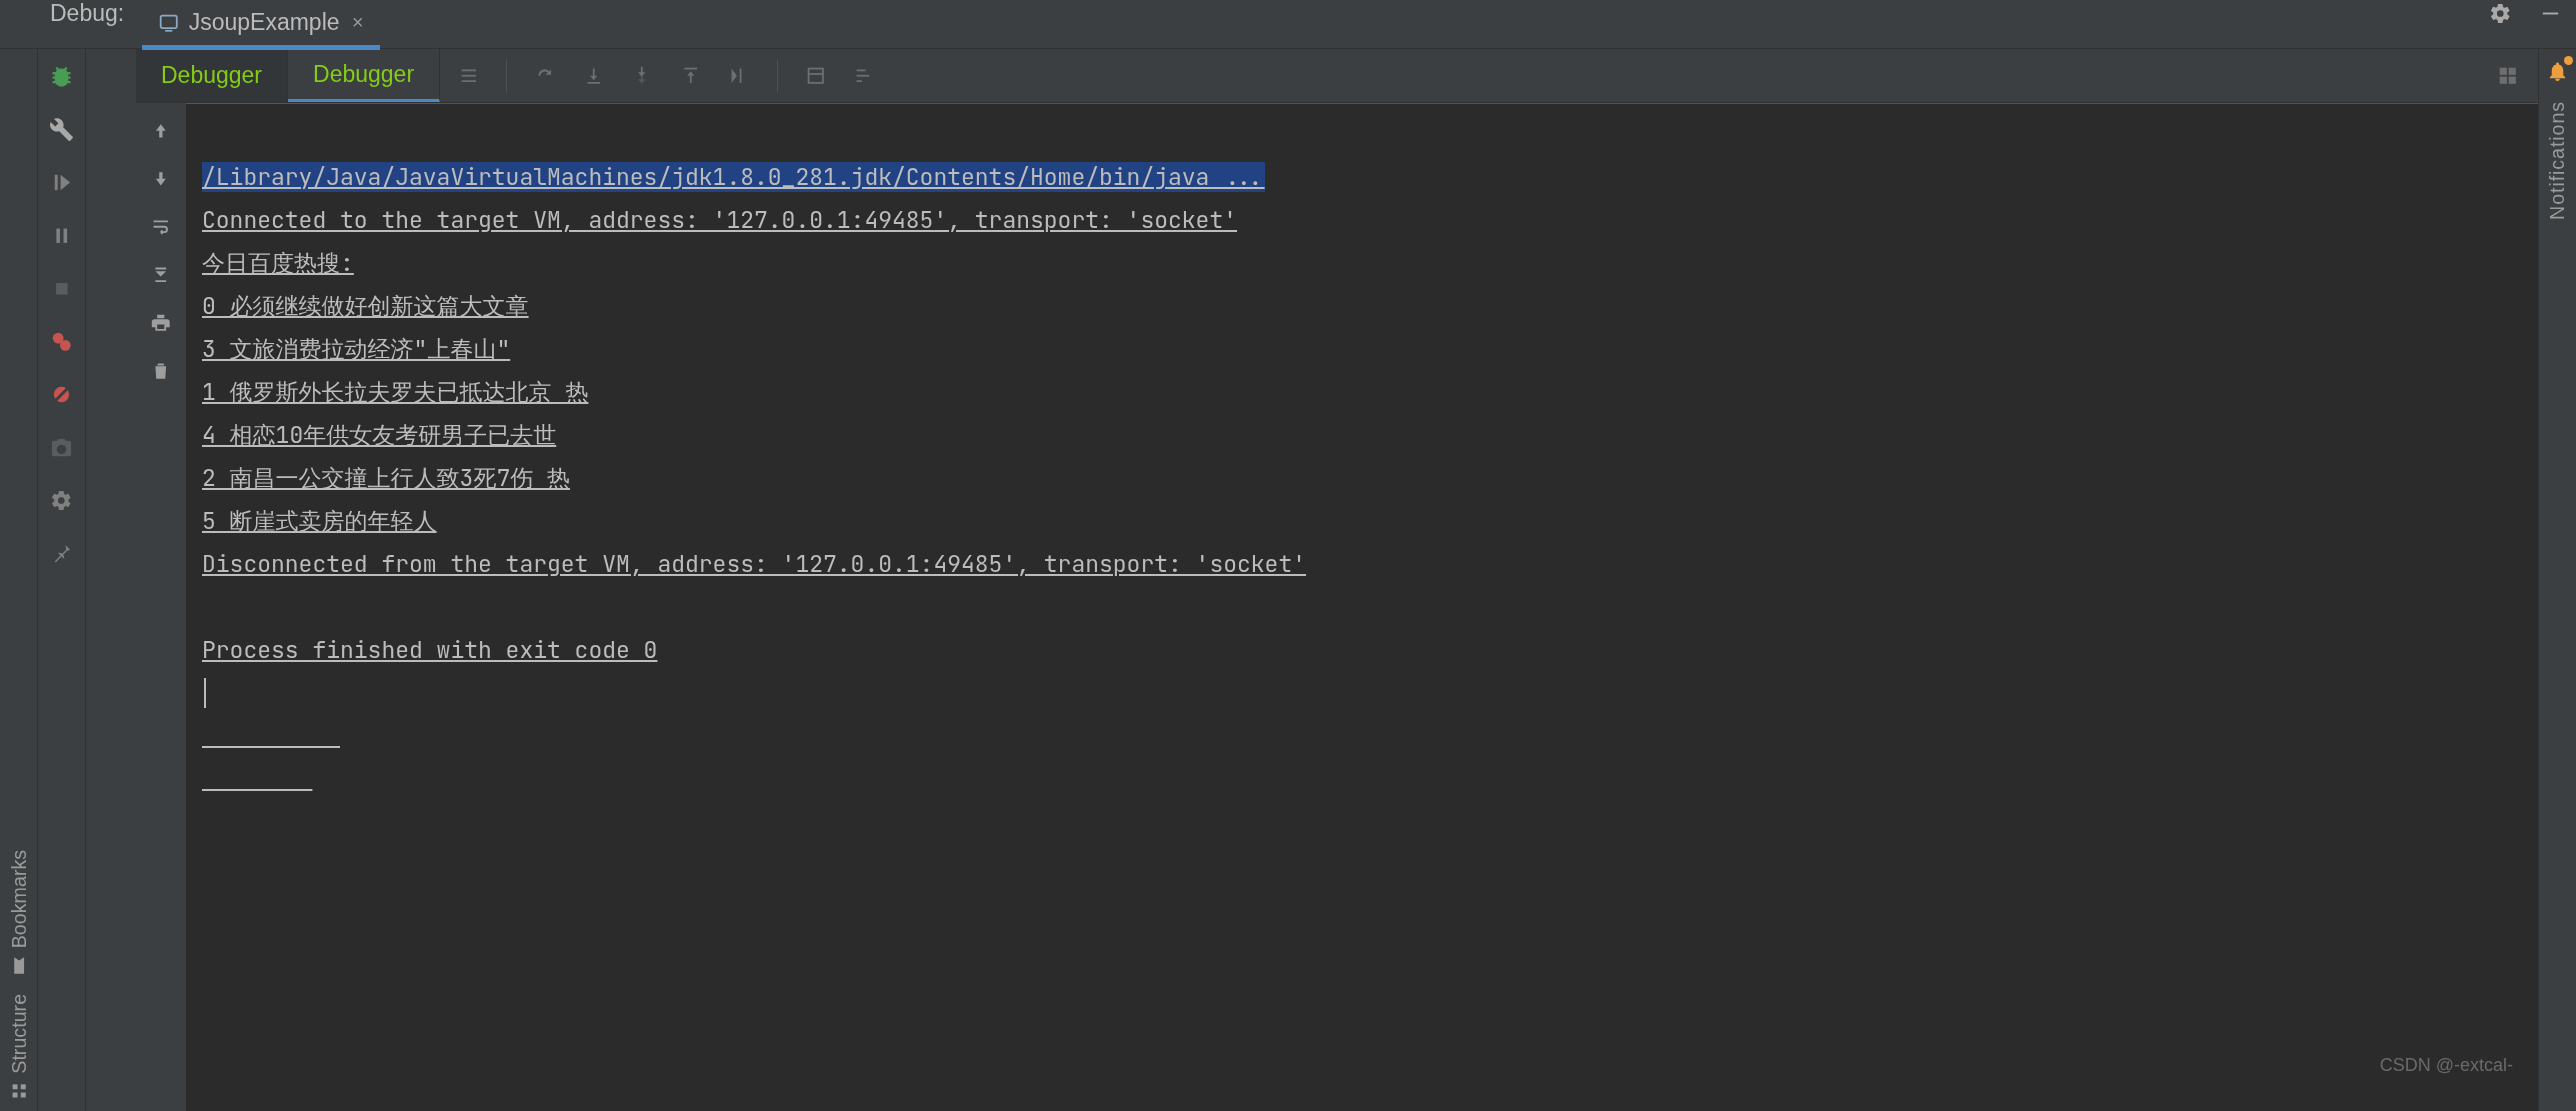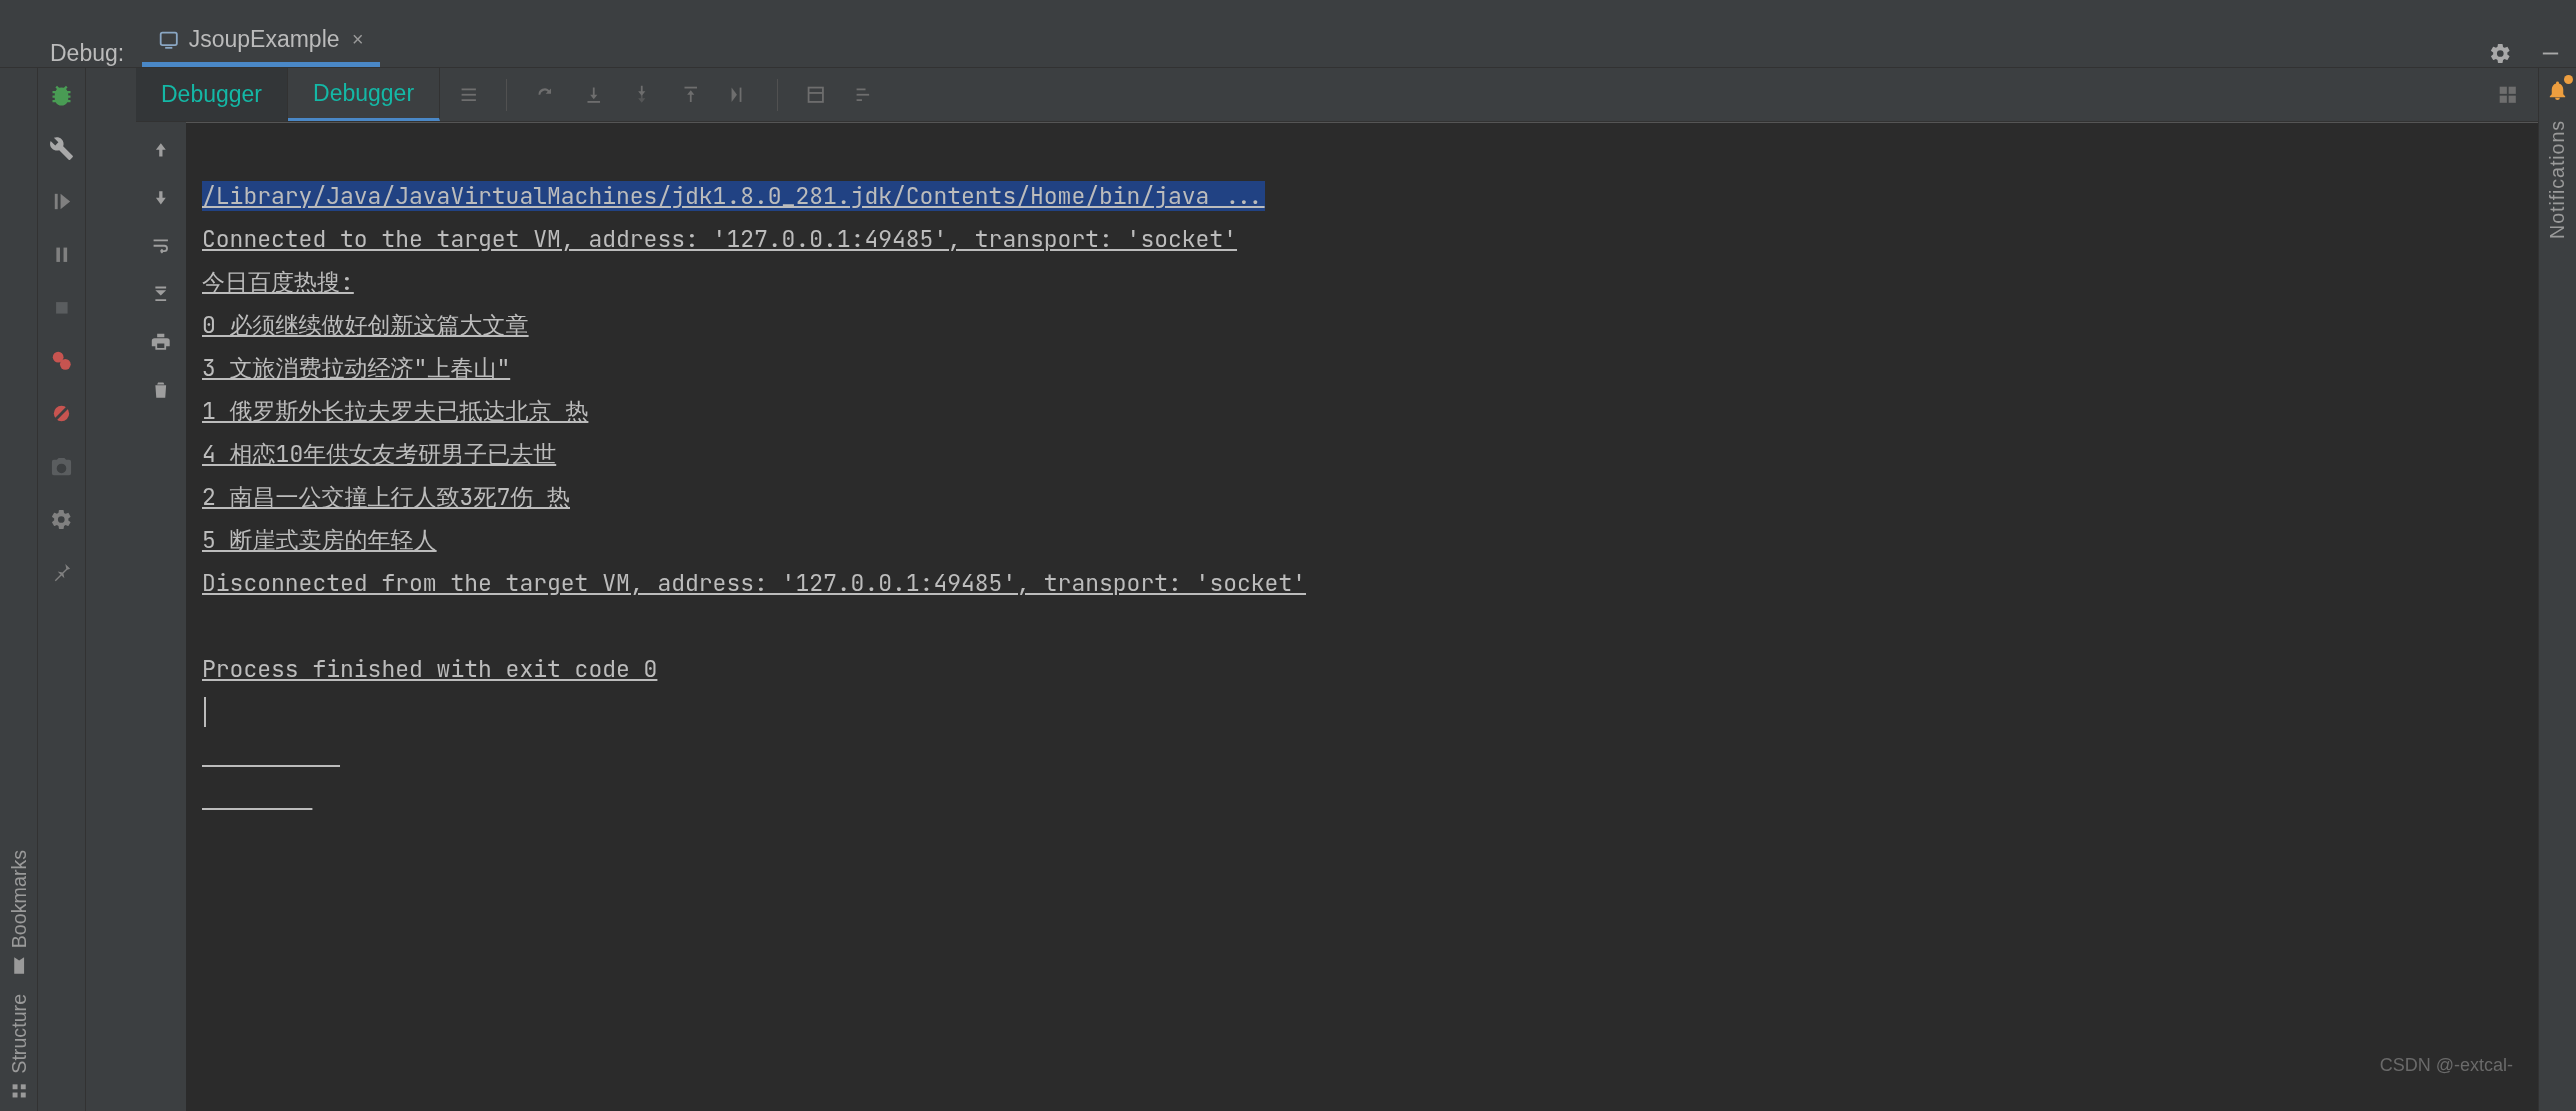--- a/index.html
+++ b/index.html
@@ -1,20 +1,20 @@
 <!DOCTYPE html>
 <html style="font-size:14.3px"><head>
 <meta charset="utf-8">
 <style>
   * { margin:0; padding:0; box-sizing:border-box; }
   html,body { width:2576px; height:1112px; background:#2b2b2b; font-family:"Segoe UI",Arial,sans-serif; color:#bbbbbb; overflow:hidden; }
   .root { display:flex; flex-direction:column; width:100%; height:100%; background:#3c3f41; }
 
   
-  .topbar { height:68px; display:flex; align-items:flex-end; background:#3c3f41; border-bottom:0.9px solid #323232; padding:0 12.5px 0 50px; font-size:23px; color:#bbbbbb; }
+  .topbar { height:49px; display:flex; align-items:flex-start; background:#3c3f41; border-bottom:0.9px solid #323232; padding:0 12.5px 0 50px; font-size:23px; color:#bbbbbb; }
   .topbar .tab { display:flex; align-items:center; height:50px; margin-left:18px; padding:0 16px; border-bottom:5.4px solid #4A88C7; position:relative; }
   .topbar .tab .icon { margin-right:9px; display:flex; }
   .topbar .tab .close { margin-left:12.5px; color:#9a9a9a; font-size:19.7px; cursor:pointer; }
   .topbar .spacer { flex:1; }
   .topbar .right-icons { display:flex; gap:23px; align-items:center; }
   .icon-btn { width:27px; height:27px; display:flex; align-items:center; justify-content:center; cursor:pointer; color:#a9a9a9; }
   .icon-btn svg { width:23px; height:23px; }
 
   
   .body { flex:1; display:flex; min-height:0; }
@@ -24,21 +24,21 @@
   .left-rail .dim svg, .left-rail .dim { color:#5a5d5f; }
   .bug-icon { color:#499C54; }
   .redcirc { color:#C75450; }
   .redslash { color:#C75450; }
   .wrench { color:#a9a9a9; }
   .grayish { color:#808080; }
 
   .run-rail { width:50px; background:#3c3f41; display:flex; flex-direction:column; align-items:center; padding-top:7.2px; gap:19.7px; }
 
   .tabs-row { height:54px; display:flex; align-items:stretch; border-bottom:0.9px solid #323232; background:#3c3f41; }
-  .inner-tab { padding:0 25px; display:flex; align-items:center; font-size:23px; color:#14b8a6; cursor:pointer; border-right:0.9px solid #323232; }
+  .inner-tab { padding:0 25px; display:flex; align-items:center; font-size:23px; color:#84cc16; cursor:pointer; border-right:0.9px solid #323232; }
   .inner-tab.active { background:#3c3f41; border-bottom:3.6px solid #4A88C7; }
   .inner-tab.inactive { background:#333638; }
   .toolbar-icons { display:flex; align-items:center; gap:12.5px; padding-left:10.7px; }
   .tbtn { width:36px; height:36px; display:flex; align-items:center; justify-content:center; color:#6e6e6e; cursor:pointer; }
   .tbtn svg { width:21.5px; height:21.5px; }
   .vsep { width:0.9px; height:32px; background:#515151; margin:0 7.2px; }
   .tabs-spacer { flex:1; }
   .tab-right { display:flex; align-items:center; padding-right:12.5px; }
 
   .center-col { flex:1; display:flex; flex-direction:column; min-width:0; }

